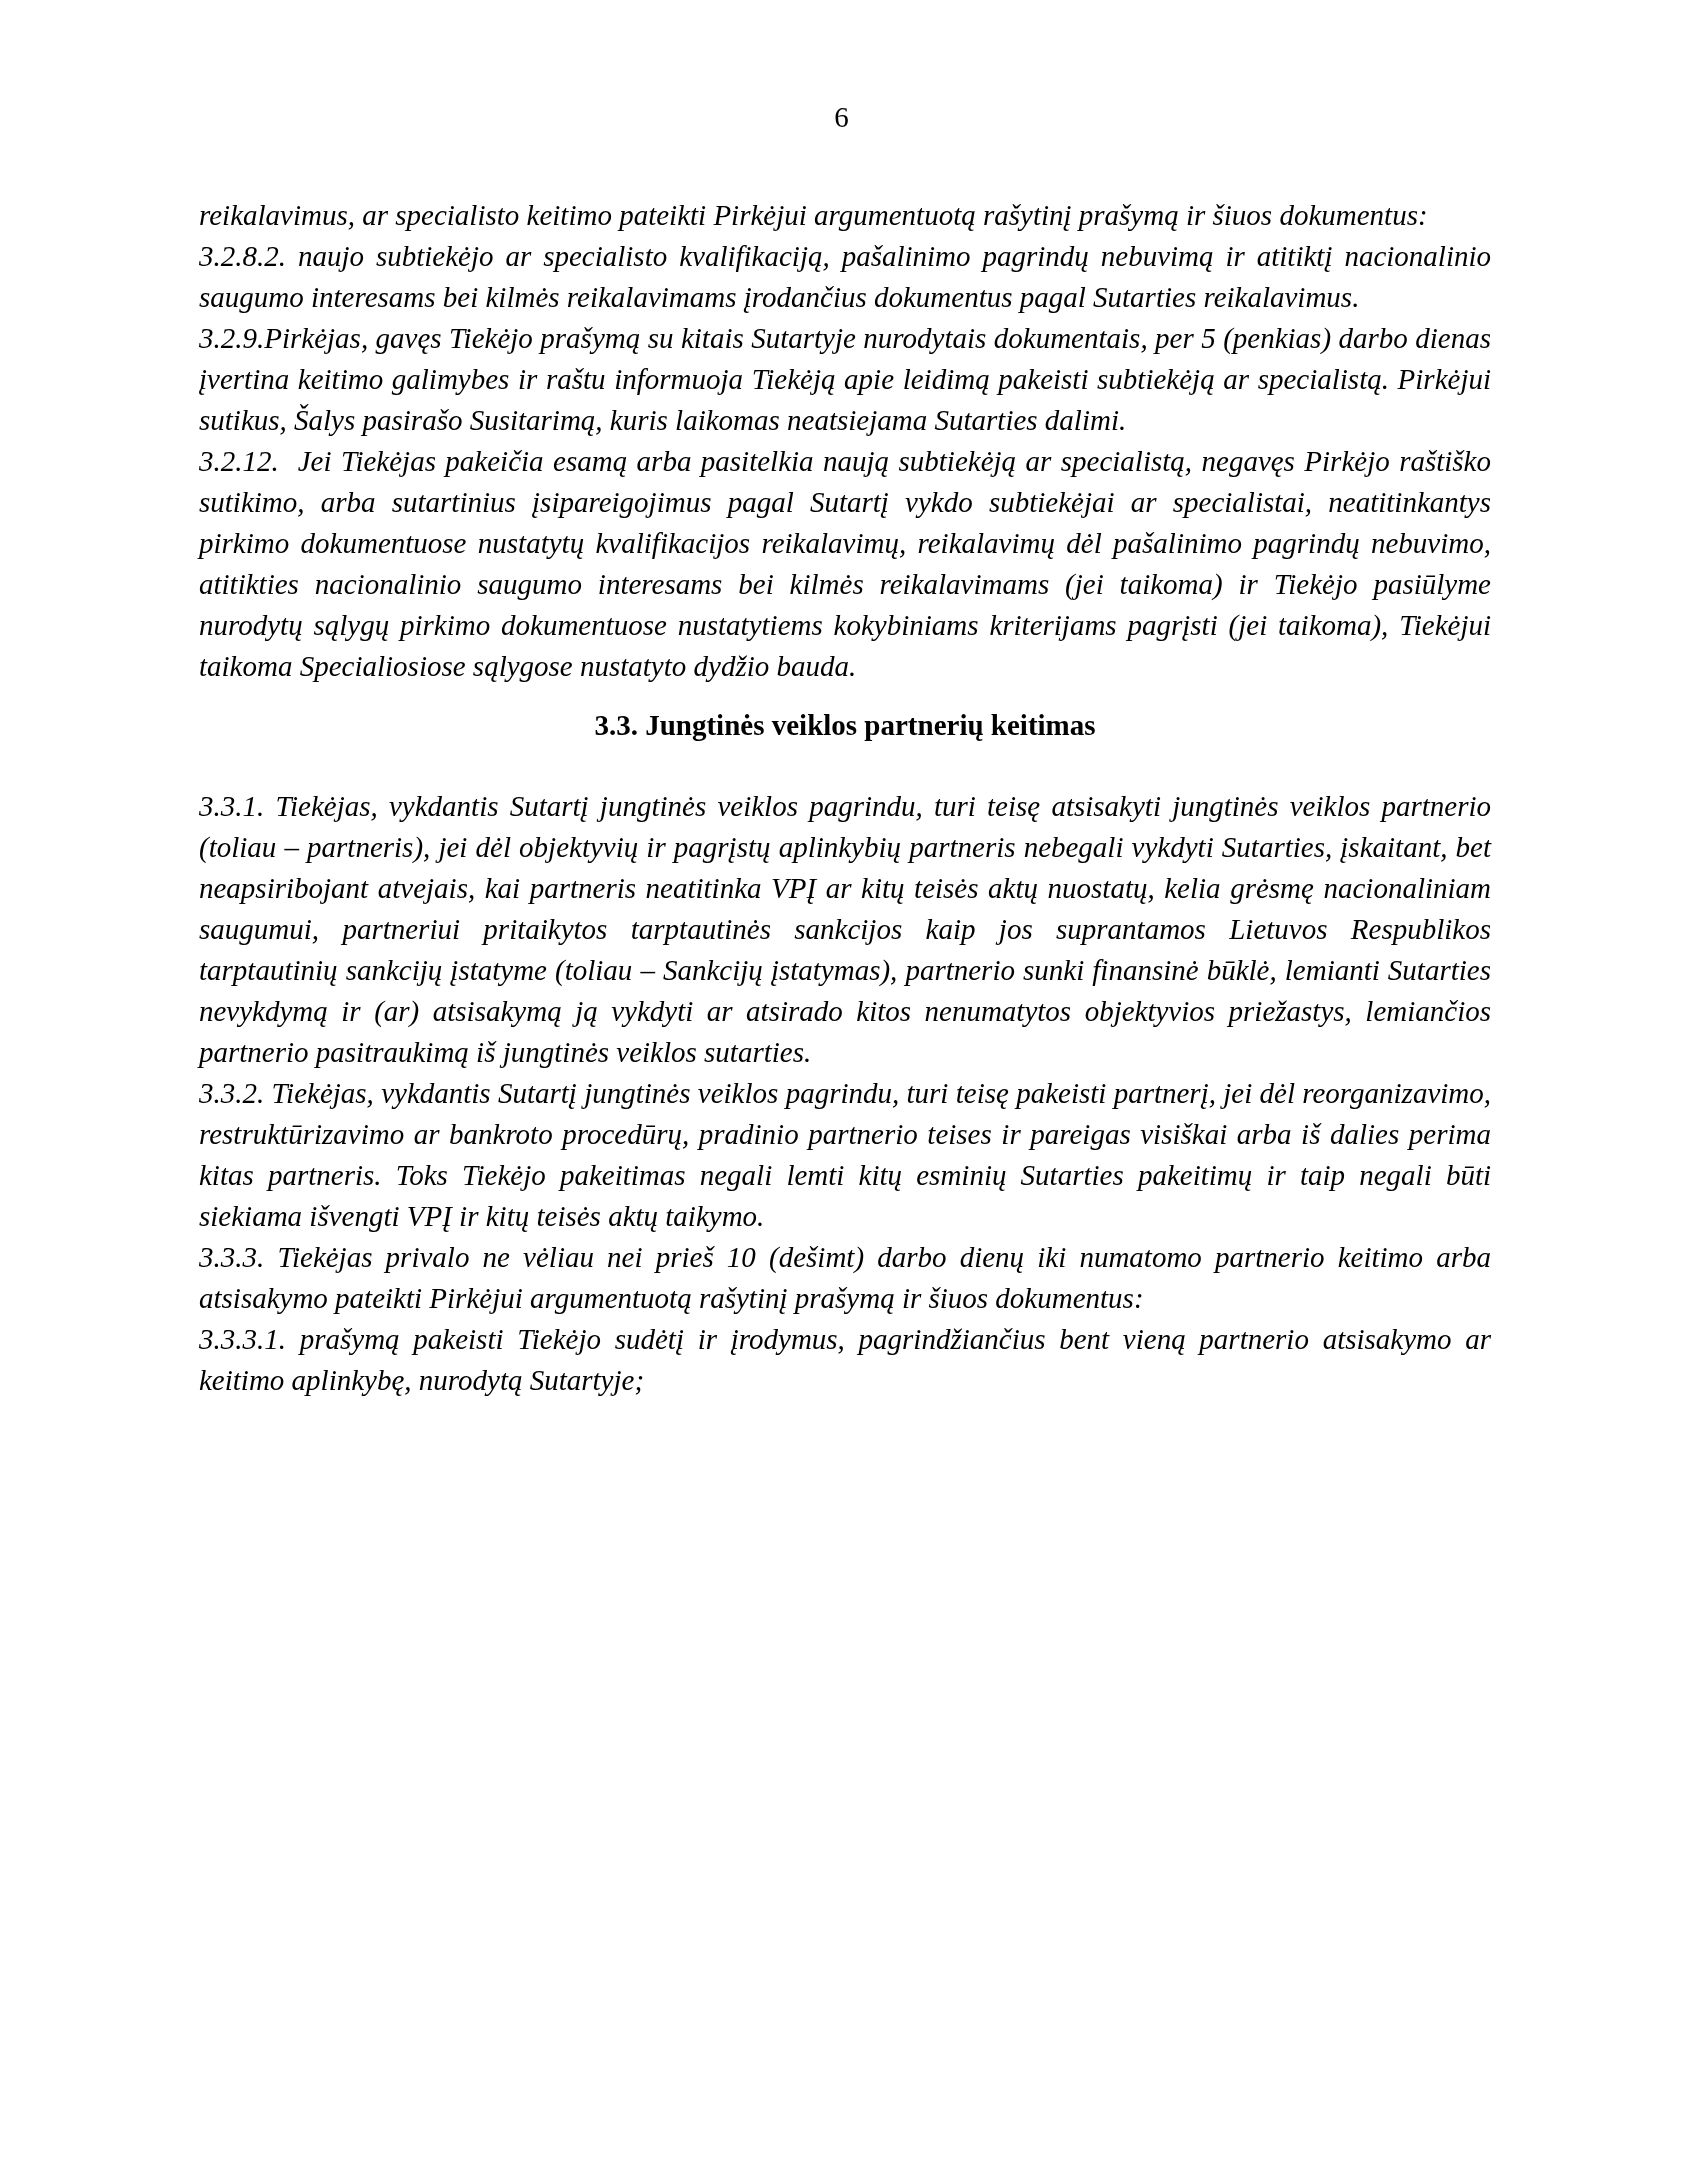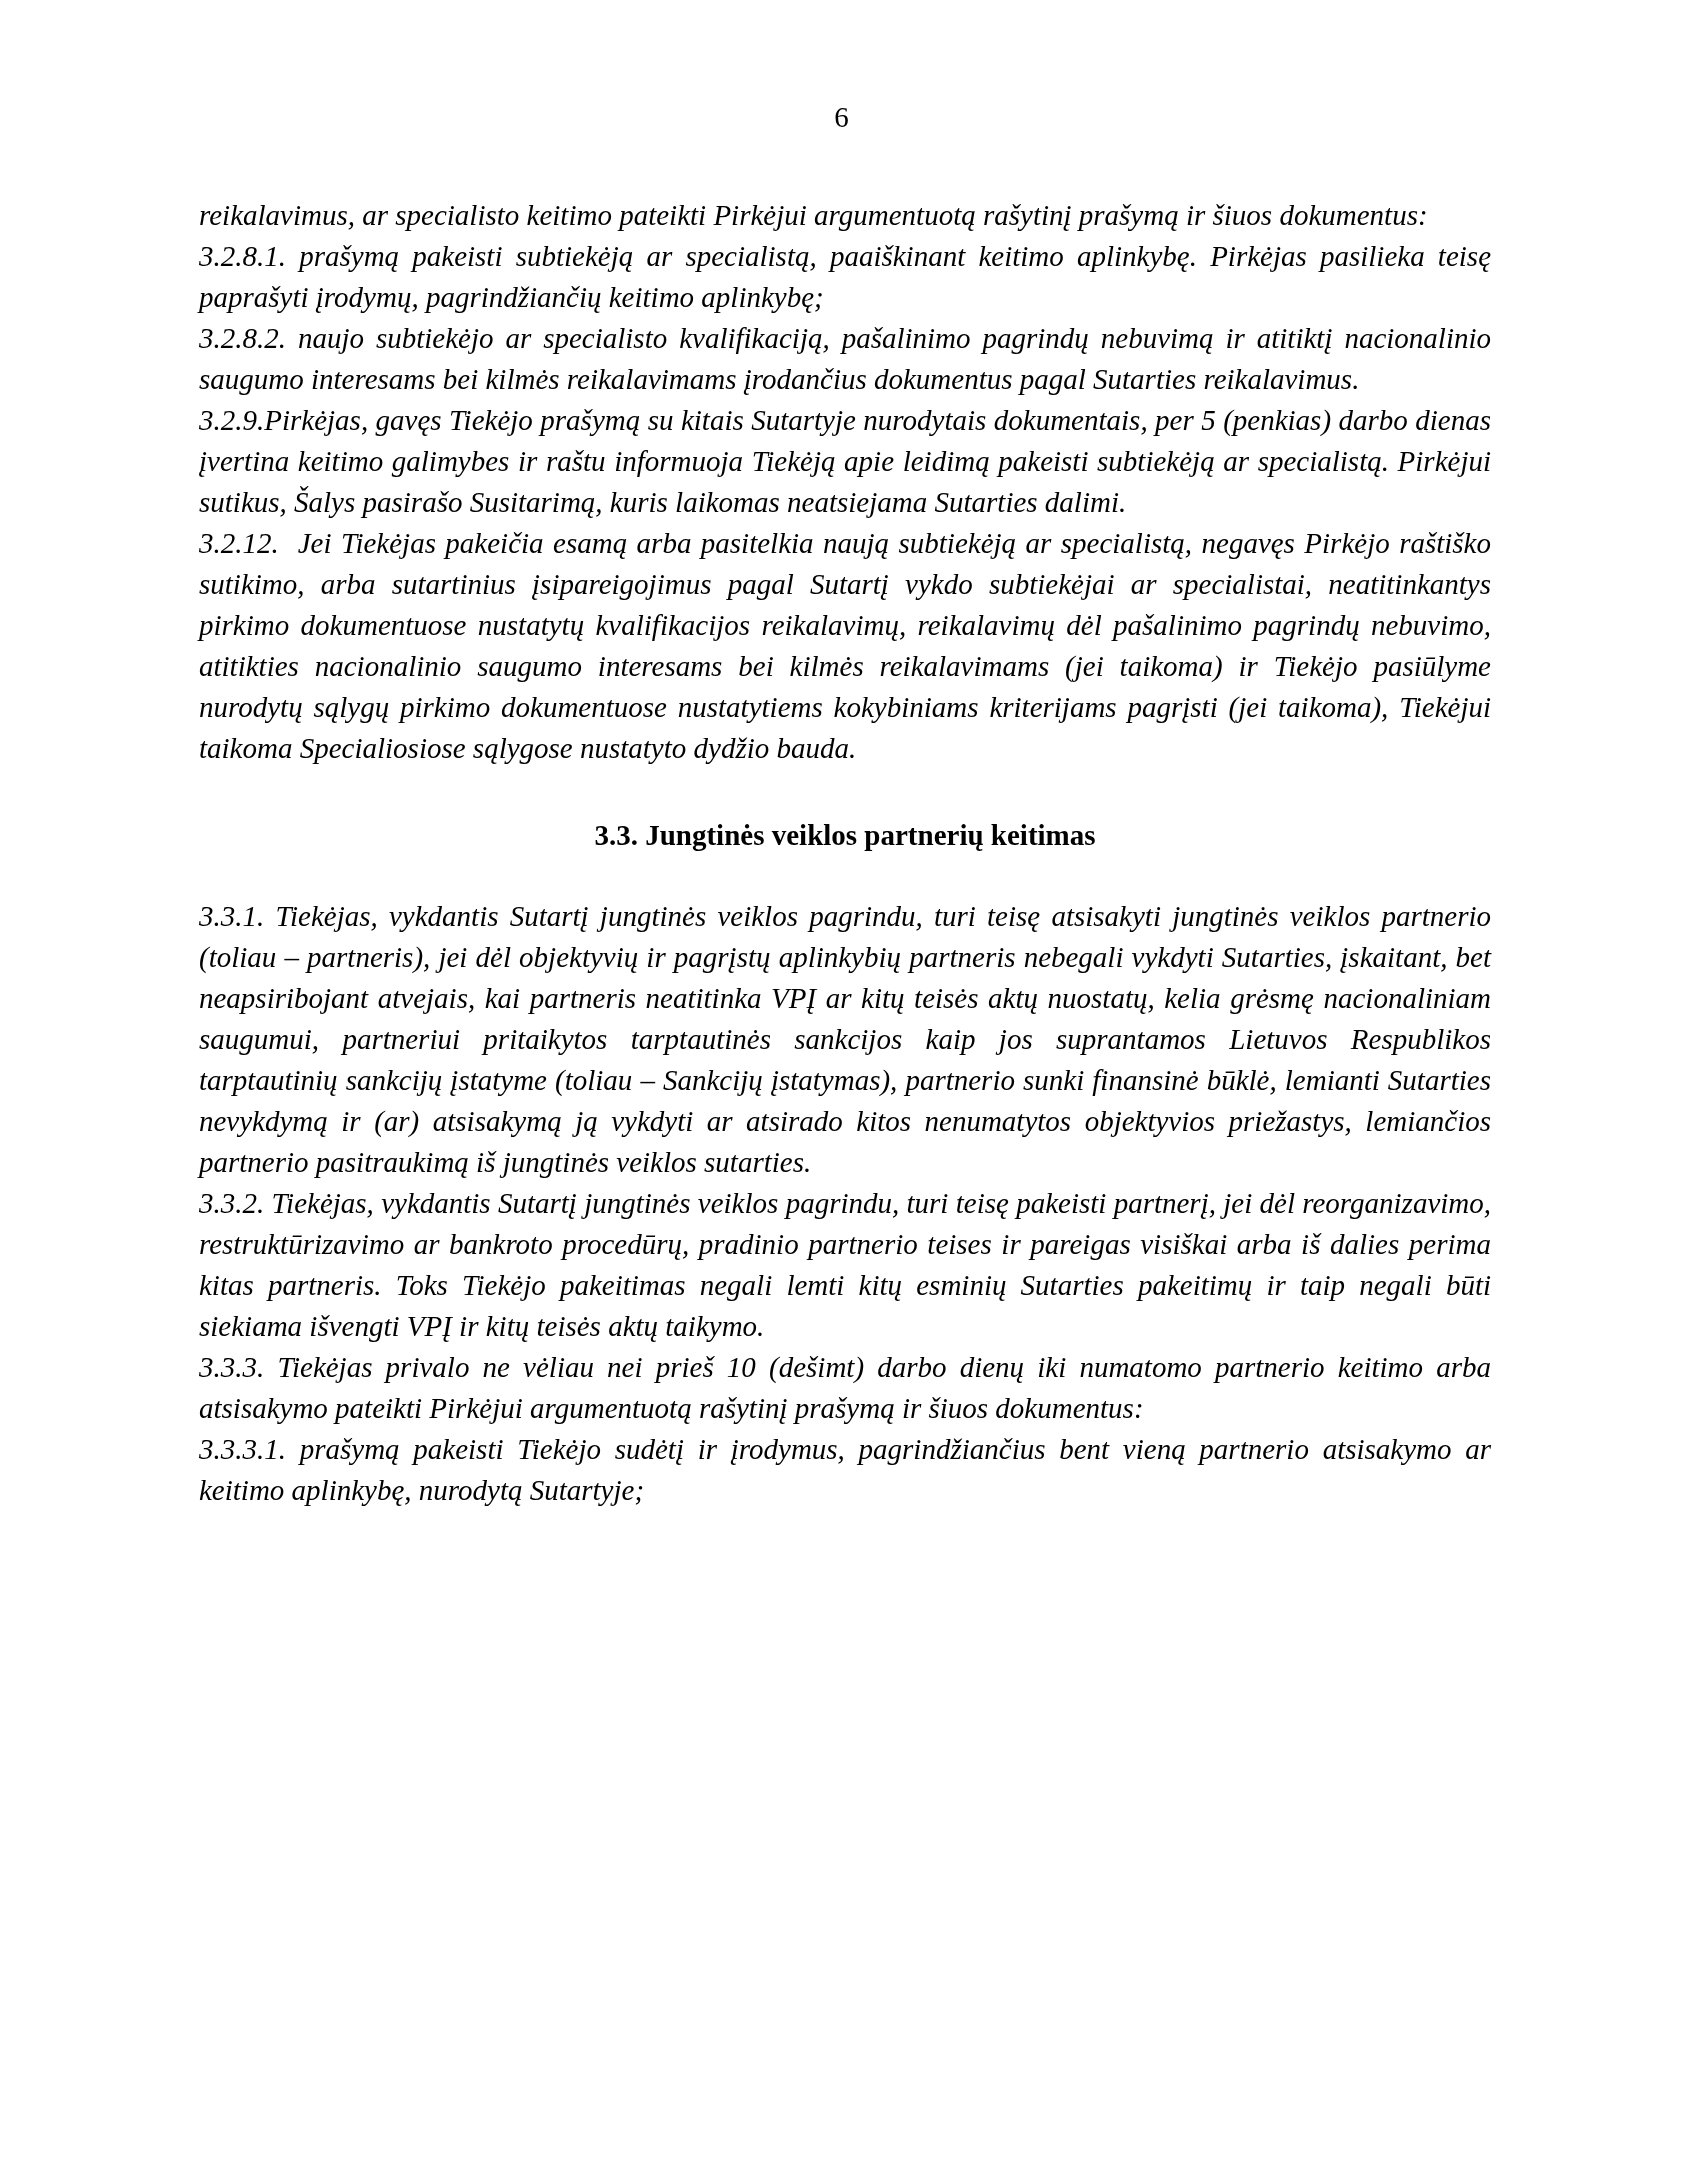--- a/index.html
+++ b/index.html
@@ -12,35 +12,34 @@
   .page-number {
     position: absolute; top: 97px; left: 0; width: 1683px;
     text-align: center; font-size: 29px; line-height: 40px;
   }
   .body {
     position: absolute; left: 199px; top: 195px; width: 1292px;
     font-size: 29px; line-height: 41px;
   }
   .para { margin: 0; text-align: justify; text-align-last: left; font-style: italic; }
   .heading {
-    margin: 46px 0 40px 0; text-align: center; font-weight: bold;
+    margin: 18px 0 40px 0; text-align: center; font-weight: bold;
     font-size: 29px; line-height: 41px;
   }
   .num { white-space: pre; }
 </style>
 </head>
 <body>
 
 <div class="page">
   <div class="page-number">6</div>
 
   <div class="body">
     <div>
       <p class="para"><span class="num"></span><span>reikalavimus, ar specialisto keitimo pateikti Pirkėjui argumentuotą rašytinį prašymą ir šiuos dokumentus:</span></p>
-      <p class="para"><span class="num">3.2.8.1.</span><span class="num"> </span><span>prašymą pakeisti subtiekėją ar specialistą, paaiškinant keitimo aplinkybę. Pirkėjas pasilieka teisę paprašyti įrodymų, pagrindžiančių keitimo aplinkybę;</span></p>
       <p class="para"><span class="num">3.2.8.2.</span><span class="num"> </span><span>naujo subtiekėjo ar specialisto kvalifikaciją, pašalinimo pagrindų nebuvimą ir atitiktį nacionalinio saugumo interesams bei kilmės reikalavimams įrodančius dokumentus pagal Sutarties reikalavimus.</span></p>
       <p class="para"><span class="num">3.2.9.</span><span>Pirkėjas, gavęs Tiekėjo prašymą su kitais Sutartyje nurodytais dokumentais, per 5 (penkias) darbo dienas įvertina keitimo galimybes ir raštu informuoja Tiekėją apie leidimą pakeisti subtiekėją ar specialistą. Pirkėjui sutikus, Šalys pasirašo Susitarimą, kuris laikomas neatsiejama Sutarties dalimi.</span></p>
       <p class="para"><span class="num">3.2.12.</span><span class="num">  </span><span>Jei Tiekėjas pakeičia esamą arba pasitelkia naują subtiekėją ar specialistą, negavęs Pirkėjo raštiško sutikimo, arba sutartinius įsipareigojimus pagal Sutartį vykdo subtiekėjai ar specialistai, neatitinkantys pirkimo dokumentuose nustatytų kvalifikacijos reikalavimų, reikalavimų dėl pašalinimo pagrindų nebuvimo, atitikties nacionalinio saugumo interesams bei kilmės reikalavimams (jei taikoma) ir Tiekėjo pasiūlyme nurodytų sąlygų pirkimo dokumentuose nustatytiems kokybiniams kriterijams pagrįsti (jei taikoma), Tiekėjui taikoma Specialiosiose sąlygose nustatyto dydžio bauda.</span></p>
     </div>
 
     <h2 class="heading">3.3. Jungtinės veiklos partnerių keitimas</h2>
 
     <div>
       <p class="para"><span class="num">3.3.1.</span><span class="num"> </span><span>Tiekėjas, vykdantis Sutartį jungtinės veiklos pagrindu, turi teisę atsisakyti jungtinės veiklos partnerio (toliau – partneris), jei dėl objektyvių ir pagrįstų aplinkybių partneris nebegali vykdyti Sutarties, įskaitant, bet neapsiribojant atvejais, kai partneris neatitinka VPĮ ar kitų teisės aktų nuostatų, kelia grėsmę nacionaliniam saugumui, partneriui pritaikytos tarptautinės sankcijos kaip jos suprantamos Lietuvos Respublikos tarptautinių sankcijų įstatyme (toliau – Sankcijų įstatymas), partnerio sunki finansinė būklė, lemianti Sutarties nevykdymą ir (ar) atsisakymą ją vykdyti ar atsirado kitos nenumatytos objektyvios priežastys, lemiančios partnerio pasitraukimą iš jungtinės veiklos sutarties.</span></p>
       <p class="para"><span class="num">3.3.2.</span><span class="num"> </span><span>Tiekėjas, vykdantis Sutartį jungtinės veiklos pagrindu, turi teisę pakeisti partnerį, jei dėl reorganizavimo, restruktūrizavimo ar bankroto procedūrų, pradinio partnerio teises ir pareigas visiškai arba iš dalies perima kitas partneris. Toks Tiekėjo pakeitimas negali lemti kitų esminių Sutarties pakeitimų ir taip negali būti siekiama išvengti VPĮ ir kitų teisės aktų taikymo.</span></p>

